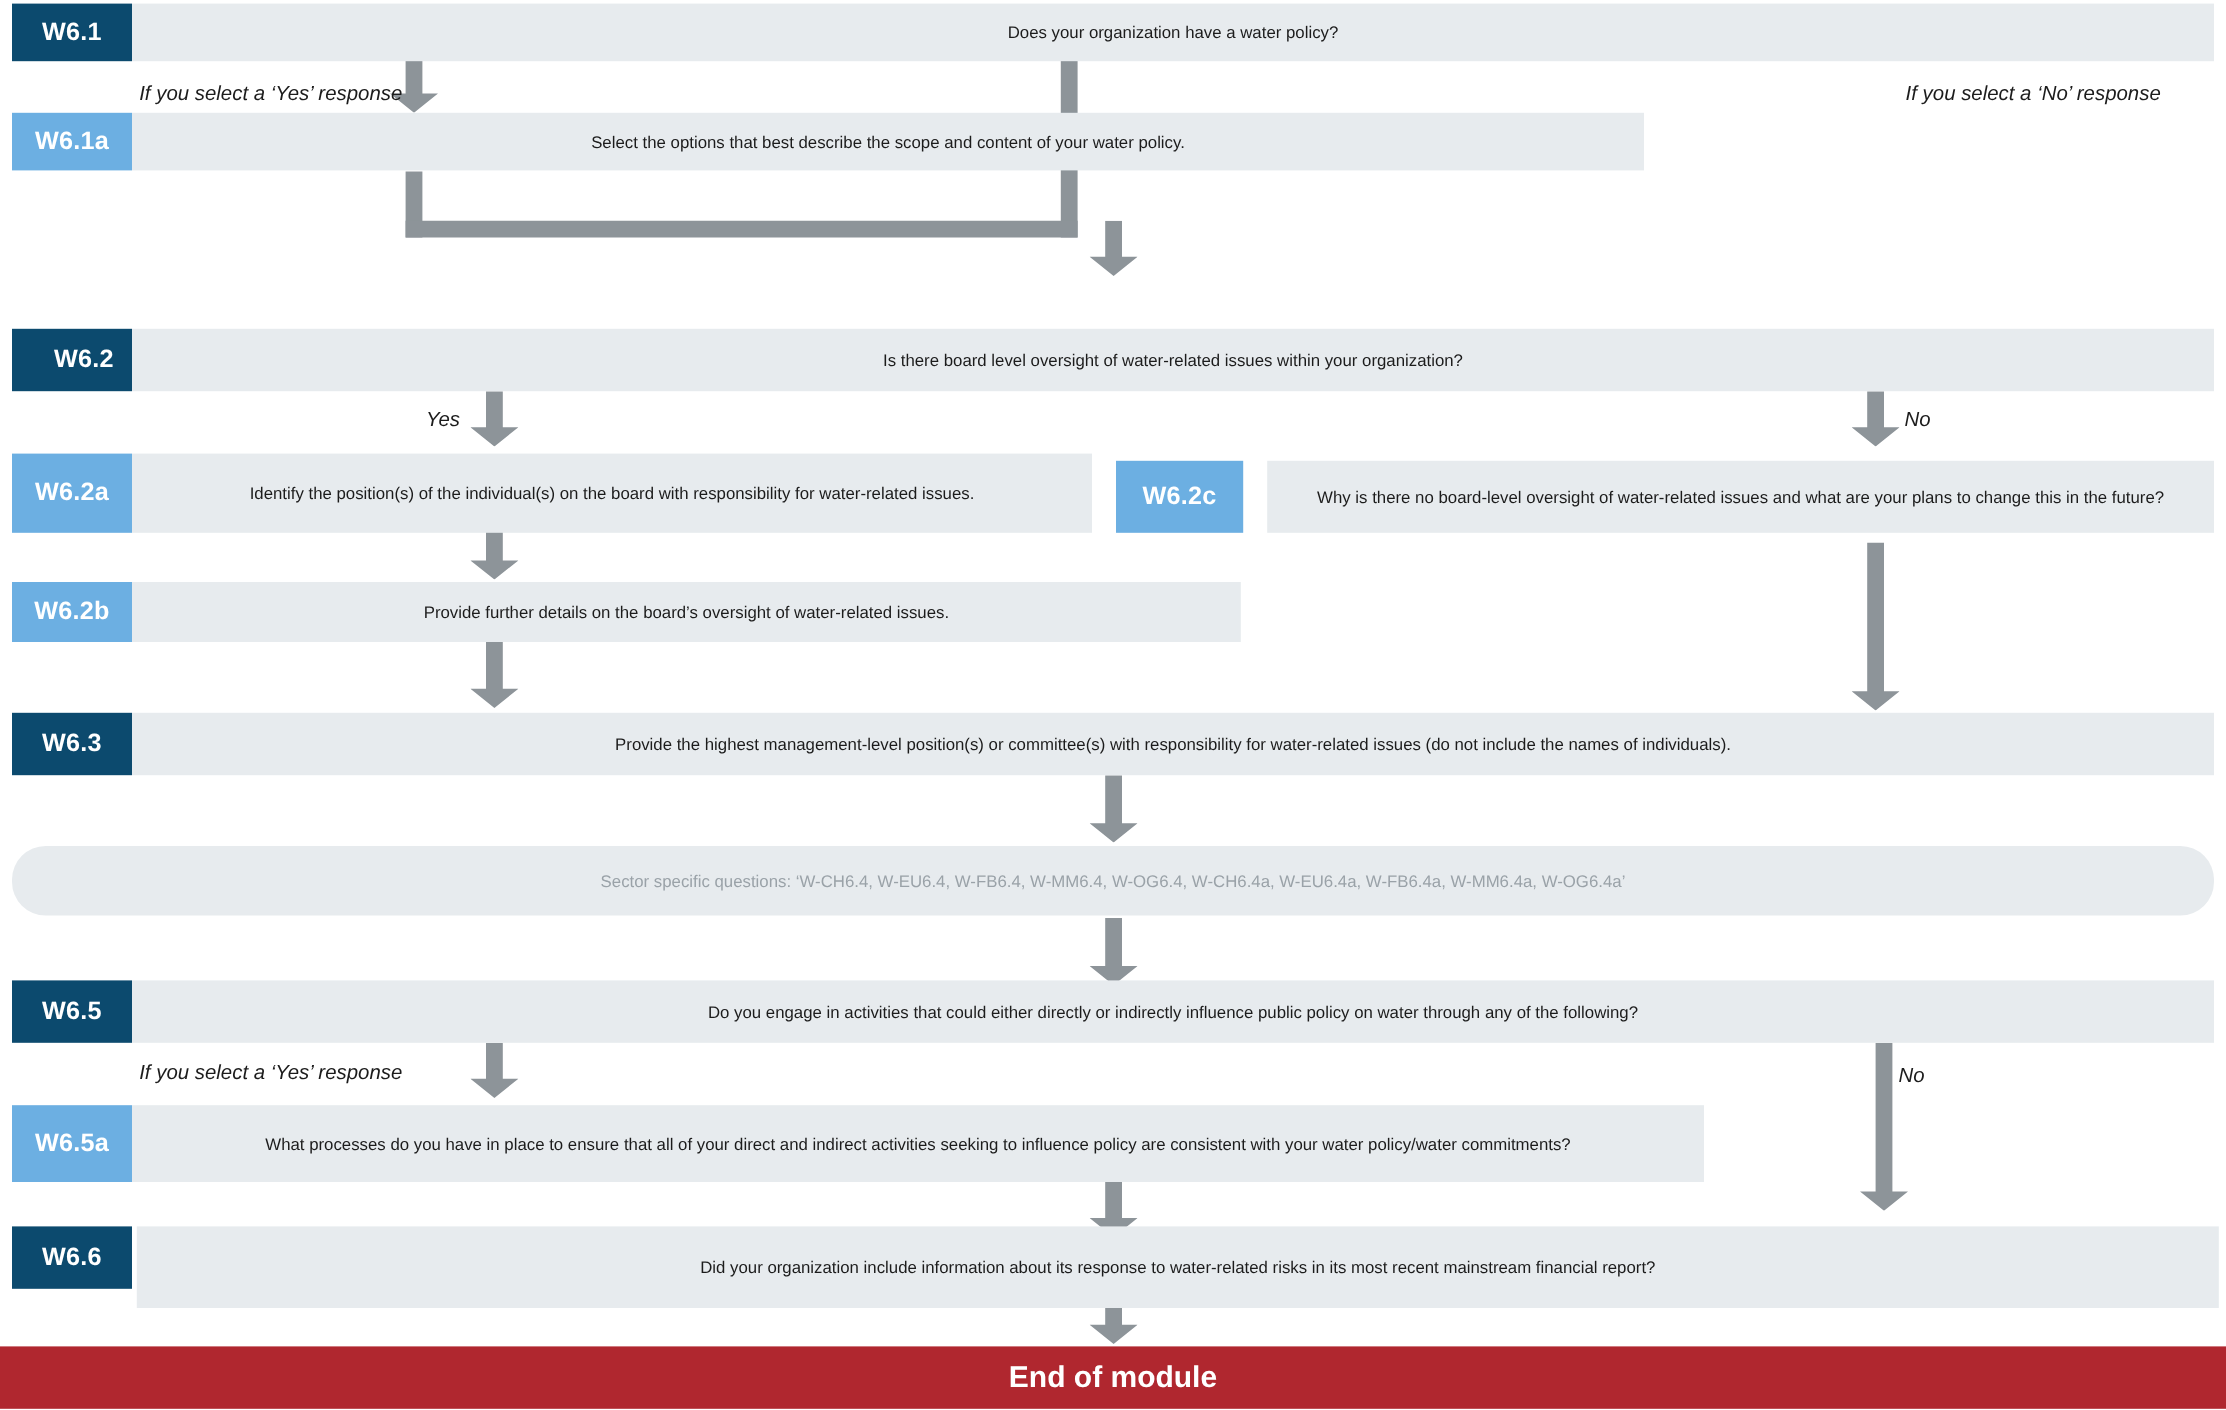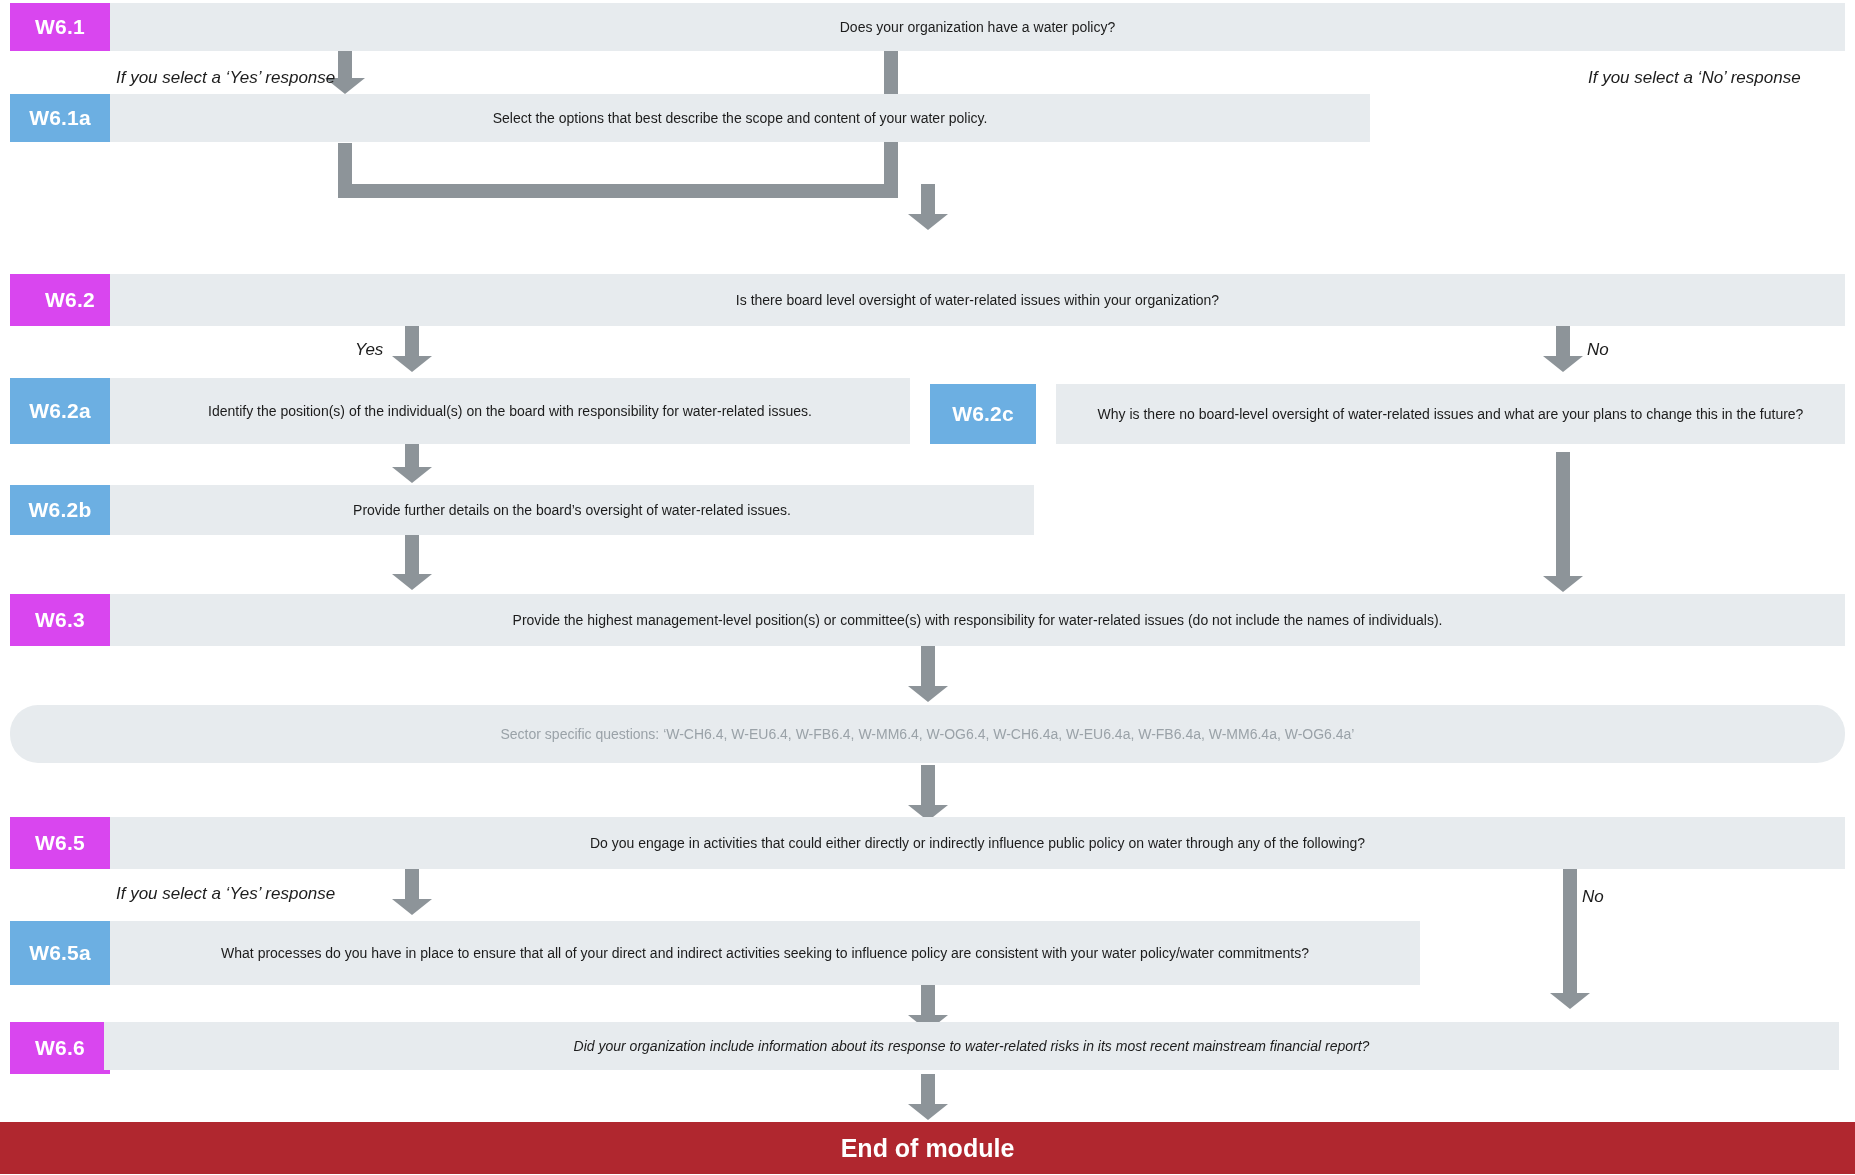--- a/index.html
+++ b/index.html
@@ -42,21 +42,21 @@
 
   .tag {
     display: flex;
     align-items: center;
     justify-content: center;
     color: #ffffff;
     font-weight: bold;
     font-size: 21px;
     letter-spacing: .2px;
   }
-  .tag.dark  { background: #d946ef; }
+  .tag.dark  { background: #0c4a6e; }
   .tag.light { background: #6cafe2; }
 
   
   .endbar {
     background: #b0272f;
     color: #ffffff;
     font-weight: bold;
     font-size: 25px;
     display: flex;
     align-items: center;
@@ -203,17 +203,17 @@
   <div class="tag dark abs" style="left:10px; top:817px; width:100px; height:52px;">W6.5</div>
   <div class="qbar abs" style="left:110px; top:817px; width:1735px; height:52px;">Do you engage in activities that could either directly or indirectly influence public policy on water through any of the following?</div>
 
   <div class="edgelabel it" style="left:116px; top:884px;">If you select a ‘Yes’ response</div>
   <div class="edgelabel it" style="left:1582px; top:887px;">No</div>
 
   <div class="tag light abs" style="left:10px; top:921px; width:100px; height:64px;">W6.5a</div>
   <div class="qbar abs" style="left:110px; top:921px; width:1310px; height:64px;">What processes do you have in place to ensure that all of your direct and indirect activities seeking to influence policy are consistent with your water policy/water commitments?</div>
 
   <div class="tag dark abs" style="left:10px; top:1022px; width:100px; height:52px;">W6.6</div>
-  <div class="qbar abs" style="left:104px; top:1022px; width:1735px; height:48px;font-style:italic;">Did your organization include information about its response to water-related risks in its most recent mainstream financial report?</div>
+  <div class="qbar abs" style="left:114px; top:1022px; width:1735px; height:68px;">Did your organization include information about its response to water-related risks in its most recent mainstream financial report?</div>
 
   <div class="endbar abs" style="left:0px; top:1122px; width:1855px; height:52px;">End of module</div>
 
 </div>
 
 </body></html>

